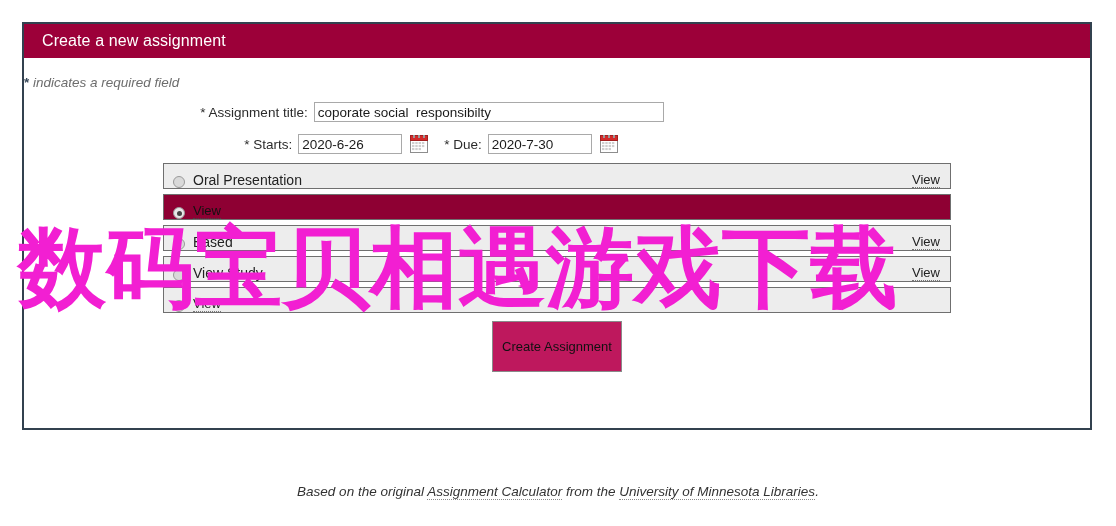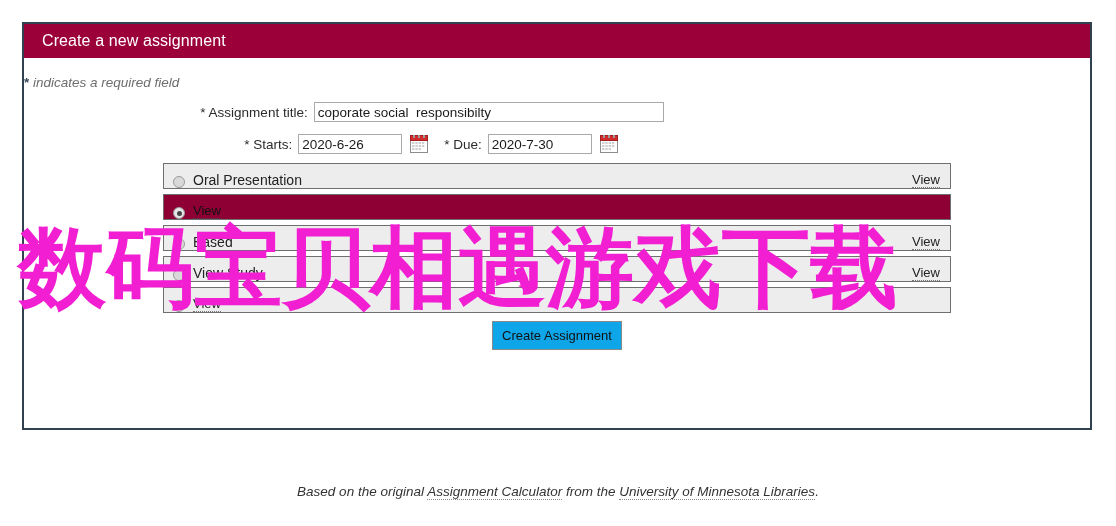--- a/index.html
+++ b/index.html
@@ -154,23 +154,23 @@
     border-bottom: 1px dotted #777;
     cursor: pointer;
   }
   .template-row.selected .view-link { color: #111; border-bottom-color: #444; }
 
   #create-btn-wrap { text-align: center; margin-top: 8px; }
   #create-assignment-button {
     font-family: "Liberation Sans", sans-serif;
     font-size: 13px;
     color: #111;
-    background: #0ea5e9;
+    background: #be185d;
     border: 1px solid #8a8a8a;
-    padding: 6px 9px;
+    padding: 17px 9px;
     cursor: pointer;
   }
 
   
   #footer {
     position: absolute;
     left: 0;
     top: 484px;
     width: 1116px;
     text-align: center;

